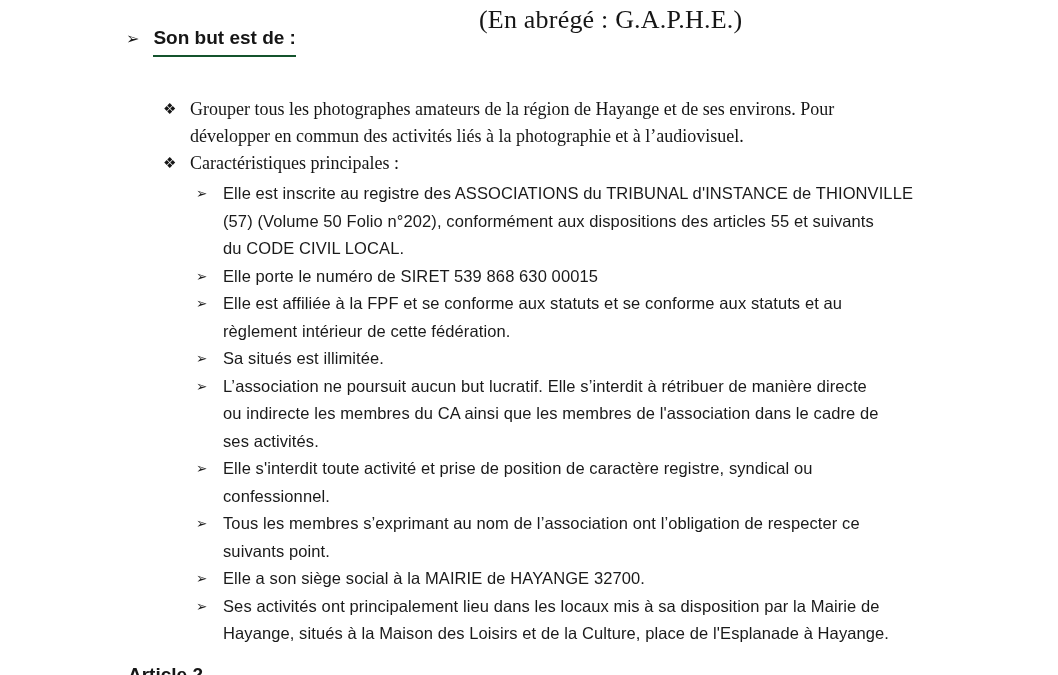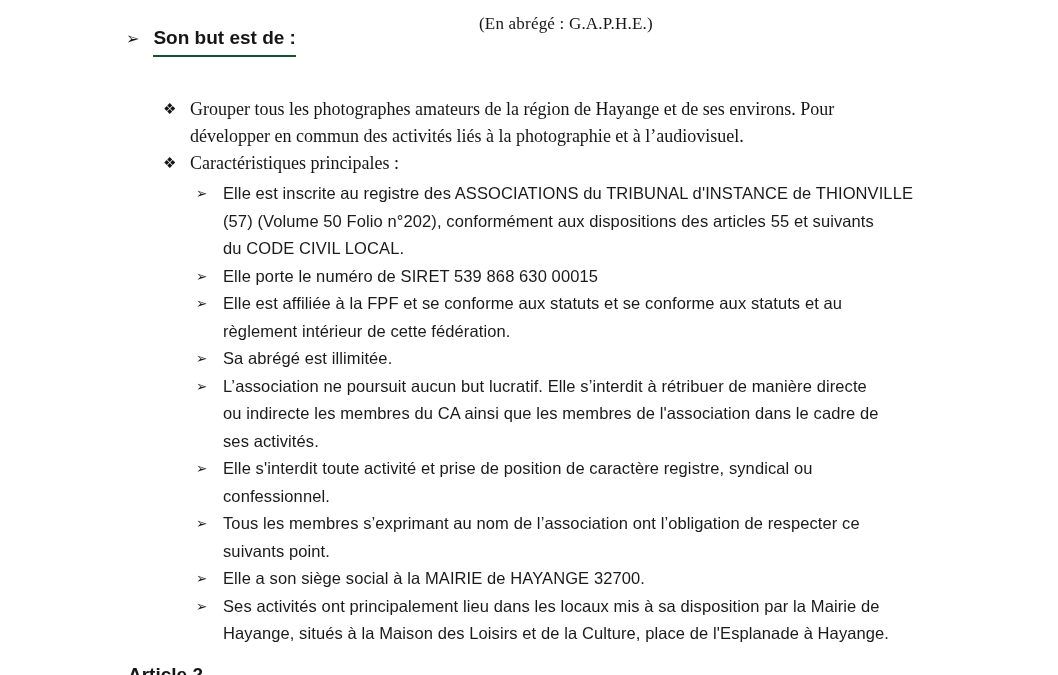--- a/index.html
+++ b/index.html
@@ -13,23 +13,23 @@
     height: 675px;
     overflow: hidden;
     background: #ffffff;
     color: #161616;
   }
 
   
   .header-note {
     position: absolute;
     left: 479px;
-    top: 14px;
+    top: 5px;
     font-family: "Liberation Serif", serif;
-    font-size: 17px;
+    font-size: 26px;
     letter-spacing: 0.2px;
     white-space: nowrap;
   }
 
   
   .heading {
     position: absolute;
     left: 126px;
     top: 27px;
     display: flex;
@@ -152,21 +152,21 @@
       </div>
 
       <div class="l2-item">
         <span class="l2-marker">➢</span>
         <span class="l2-text">Elle est affiliée à la FPF et se conforme aux statuts et se conforme aux statuts et au
 règlement intérieur de cette fédération.</span>
       </div>
 
       <div class="l2-item">
         <span class="l2-marker">➢</span>
-        <span class="l2-text">Sa abrégé est illimitée.</span>
+        <span class="l2-text">Sa situés est illimitée.</span>
       </div>
 
       <div class="l2-item">
         <span class="l2-marker">➢</span>
         <span class="l2-text">L’association ne poursuit aucun but lucratif. Elle s’interdit à rétribuer de manière directe
 ou indirecte les membres du CA ainsi que les membres de l'association dans le cadre de
 ses activités.</span>
       </div>
 
       <div class="l2-item">

